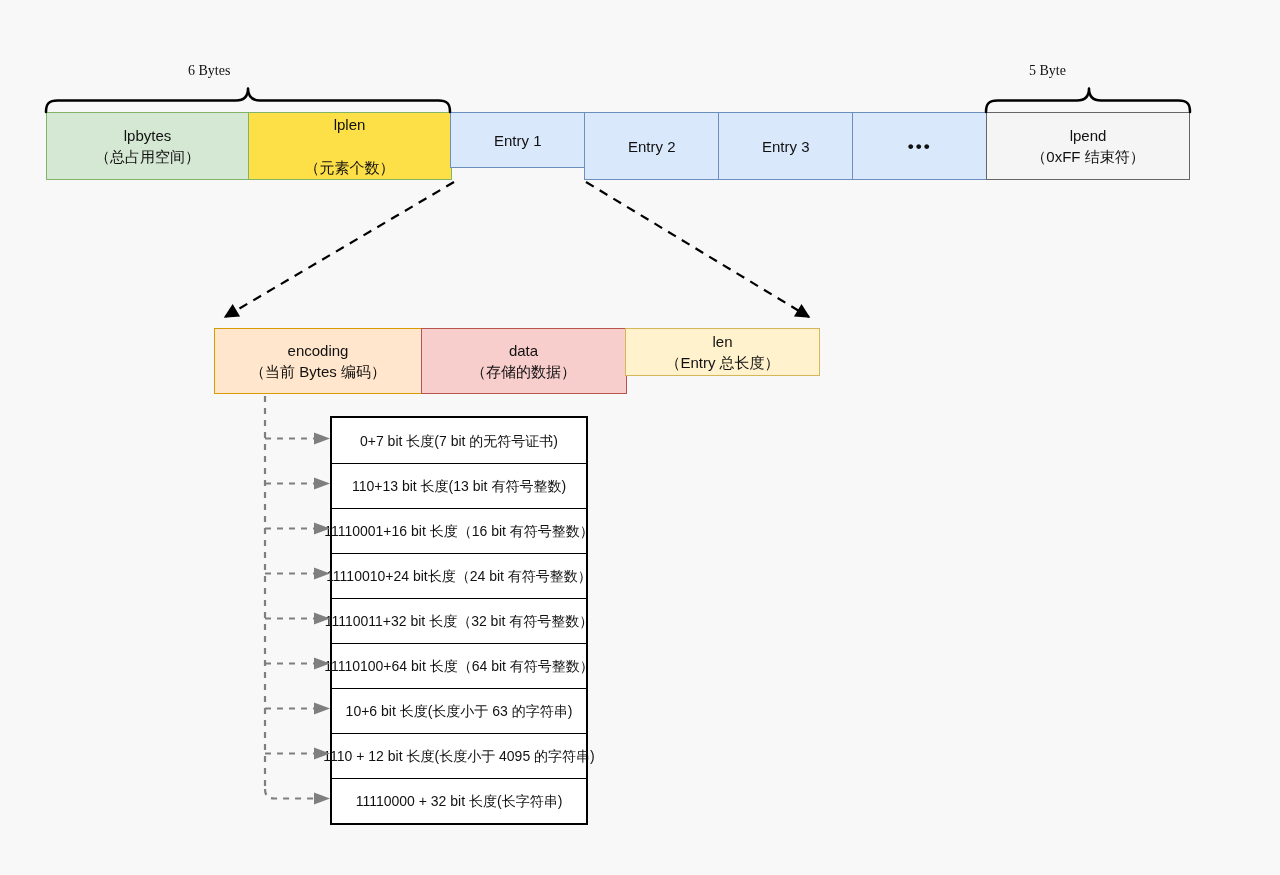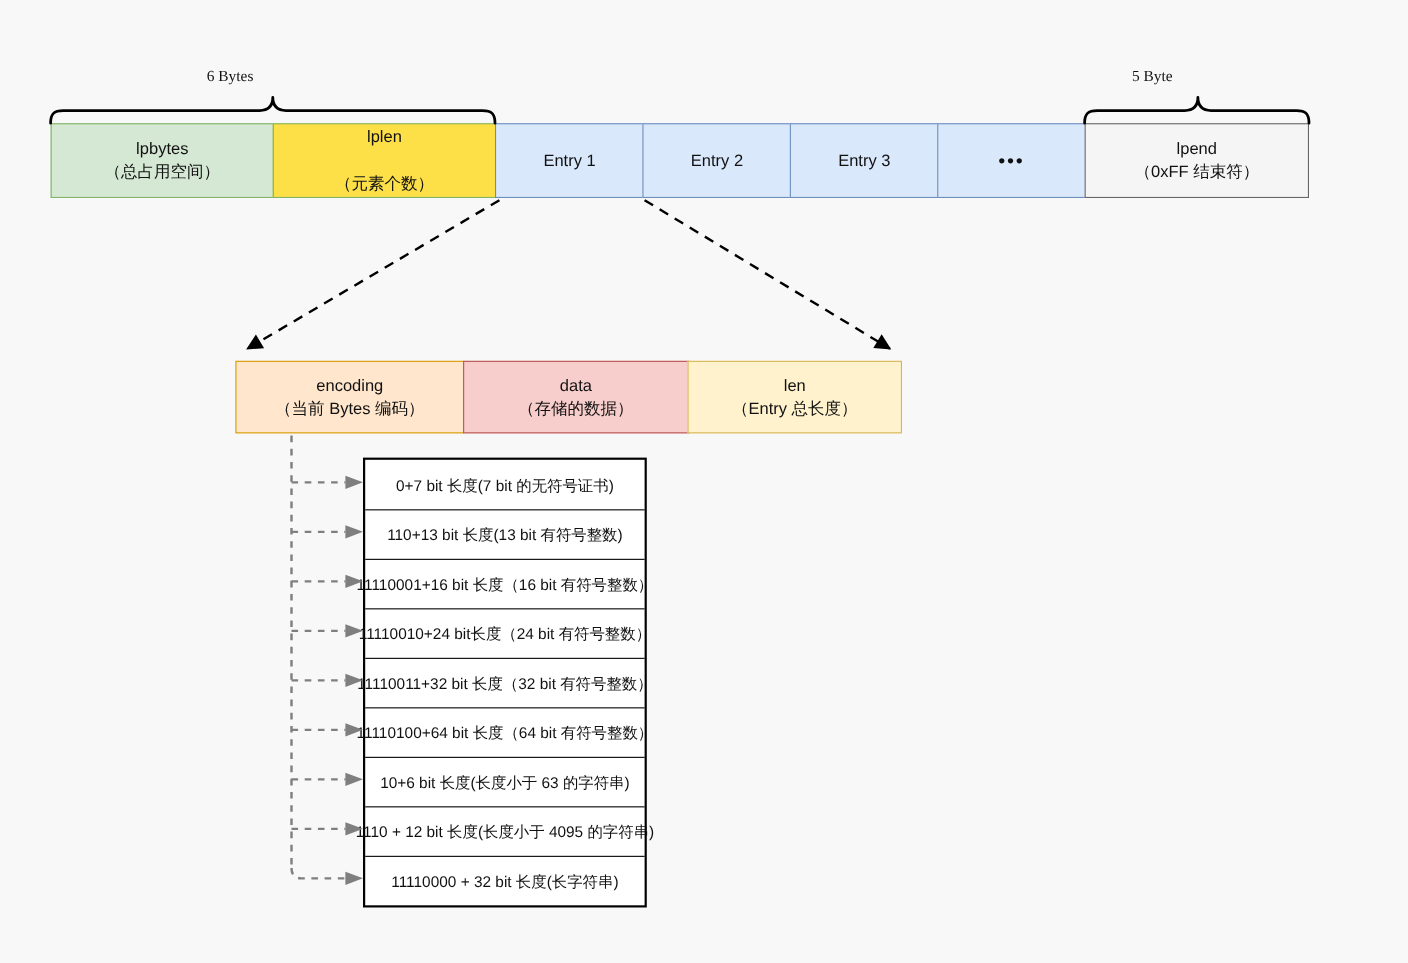--- a/index.html
+++ b/index.html
@@ -63,21 +63,21 @@
   <div class="brace-label" style="left:1029px;top:63px;">5 Byte</div>
 
   <div class="cell" style="left: 46px; top: 112px; width: 203px; height: 68px; background: rgb(213, 232, 212); border-color: rgb(130, 179, 102);">
     <div class="l1">lpbytes</div>
     <div class="l2">（总占用空间）</div>
   </div>
   <div class="cell" style="left: 247.5px; top: 112px; width: 204px; height: 68px; background: #fde047; border-color: rgb(130, 179, 102); gap: 22px;">
     <div class="l1">lplen</div>
     <div class="l2">（元素个数）</div>
   </div>
-  <div class="cell" style="left: 450px; top: 112px; width: 135.5px; height: 68px; background: rgb(218, 232, 252); border-color: rgb(108, 142, 191);">
+  <div class="cell" style="left: 450px; top: 112px; width: 135.5px; height: 56px; background: rgb(218, 232, 252); border-color: rgb(108, 142, 191);">
     <div class="l1">Entry 1</div>
   </div>
   <div class="cell" style="left: 584px; top: 112px; width: 135.5px; height: 68px; background: rgb(218, 232, 252); border-color: rgb(108, 142, 191);">
     <div class="l1">Entry 2</div>
   </div>
   <div class="cell" style="left: 718px; top: 112px; width: 135.5px; height: 68px; background: rgb(218, 232, 252); border-color: rgb(108, 142, 191);">
     <div class="l1">Entry 3</div>
   </div>
   <div class="cell" style="left: 852px; top: 112px; width: 135.5px; height: 68px; background: rgb(218, 232, 252); border-color: rgb(108, 142, 191);">
     <div class="l1 dots">•••</div>
@@ -88,21 +88,21 @@
   </div>
 
   <div class="cell" style="left: 214px; top: 328px; width: 208px; height: 66px; background: rgb(255, 230, 204); border-color: rgb(215, 155, 0);">
     <div class="l1">encoding</div>
     <div class="l2">（当前 Bytes 编码）</div>
   </div>
   <div class="cell" style="left: 420.5px; top: 328px; width: 206px; height: 66px; background: rgb(248, 206, 204); border-color: rgb(184, 84, 80);">
     <div class="l1">data</div>
     <div class="l2">（存储的数据）</div>
   </div>
-  <div class="cell" style="left: 625px; top: 328px; width: 195px; height: 66px; background: rgb(255, 242, 204); border-color: rgb(214, 182, 86);">
+  <div class="cell" style="left: 625px; top: 328px; width: 195px; height: 48px; background: rgb(255, 242, 204); border-color: rgb(214, 182, 86);">
     <div class="l1">len</div>
     <div class="l2">（Entry 总长度）</div>
   </div>
 
   <div class="enc-table" style="left:330px;top:416px;width:258px;">
     <div class="enc-row">
       <div class="t1">0+7 bit 长度</div>
       <div class="t2">(7 bit 的无符号证书)</div>
     </div>
     <div class="enc-row">

